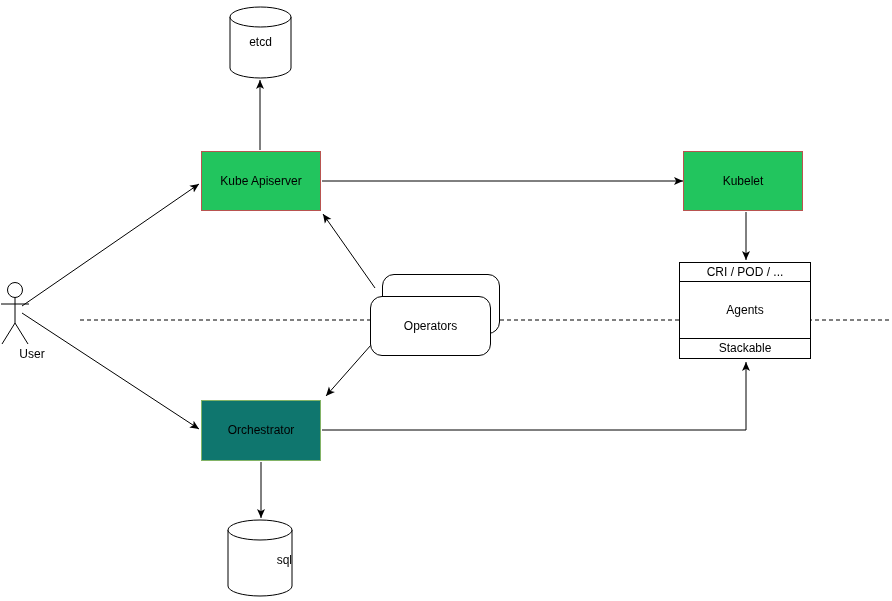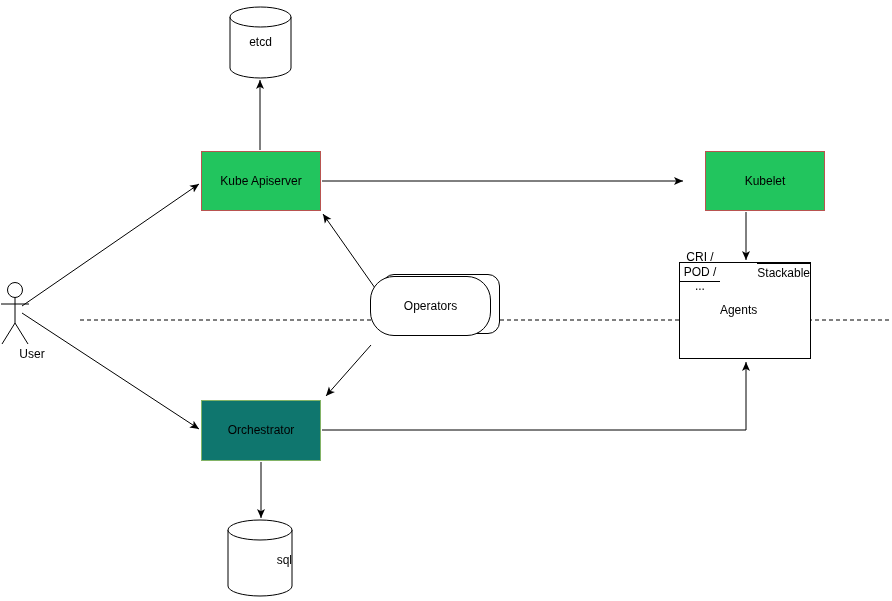--- a/index.html
+++ b/index.html
@@ -22,21 +22,21 @@
     justify-content: center;
     text-align: center;
     z-index: 2;
     line-height: 1.2;
   }
   .pink  { background: #22c55e; border: 1px solid #b85450; }
   .green { background: #0f766e; border: 1px solid #82b366; }
   .plain { background: #ffffff; border: 1px solid #000000; }
   .rounded { border-radius: 12px; }
   .z3 { z-index: 3; }
-  .stack { flex-direction: row; align-items: stretch; justify-content: flex-start; padding: 0; }
+  .stack { flex-direction: column; align-items: stretch; justify-content: flex-start; padding: 0; }
   .stack .row { display: flex; align-items: center; justify-content: center; }
   .stack .row-top { height: 18px; border-bottom: 1px solid #000; }
   .stack .row-mid { flex: 1; }
   .stack .row-bot { height: 19px; border-top: 1px solid #000; }
   .free-label { position: absolute; z-index: 2; text-align: center; }
 </style>
 </head>
 <body>
 
 <div class="canvas">
@@ -76,30 +76,30 @@
     <g>
       <path d="M 228 530 L 228 586 A 32 10 0 0 0 292 586 L 292 530 Z" fill="#ffffff" stroke="#000000" stroke-width="1"></path>
       <ellipse cx="260" cy="530" rx="32" ry="10" fill="#ffffff" stroke="#000000" stroke-width="1"></ellipse>
     </g>
   </svg>
 
   <div class="node pink" style="left:201px; top:151px; width:120px; height:60px;">
     <span>Kube Apiserver</span>
   </div>
 
-  <div class="node pink" style="left:705px; top:151px; width:120px; height:60px;">
+  <div class="node pink" style="left:683px; top:151px; width:120px; height:60px;">
     <span>Kubelet</span>
   </div>
 
   <div class="node green" style="left:201px; top:400px; width:120px; height:61px;">
     <span>Orchestrator</span>
   </div>
 
   <div class="node plain rounded" style="left:382px; top:274px; width:118px; height:60px;"></div>
-  <div class="node plain rounded z3" style="left:370px; top:276px; width:121px; height:60px;border-radius:24px;">
+  <div class="node plain rounded z3" style="left:370px; top:296px; width:121px; height:60px;">
     <span>Operators</span>
   </div>
 
   <div class="node plain stack" style="left:679px; top:262px; width:132px; height:97px;">
     <div class="row row-top">
       <span>CRI / POD / ...</span>
     </div>
     <div class="row row-mid">
       <span>Agents</span>
     </div>

